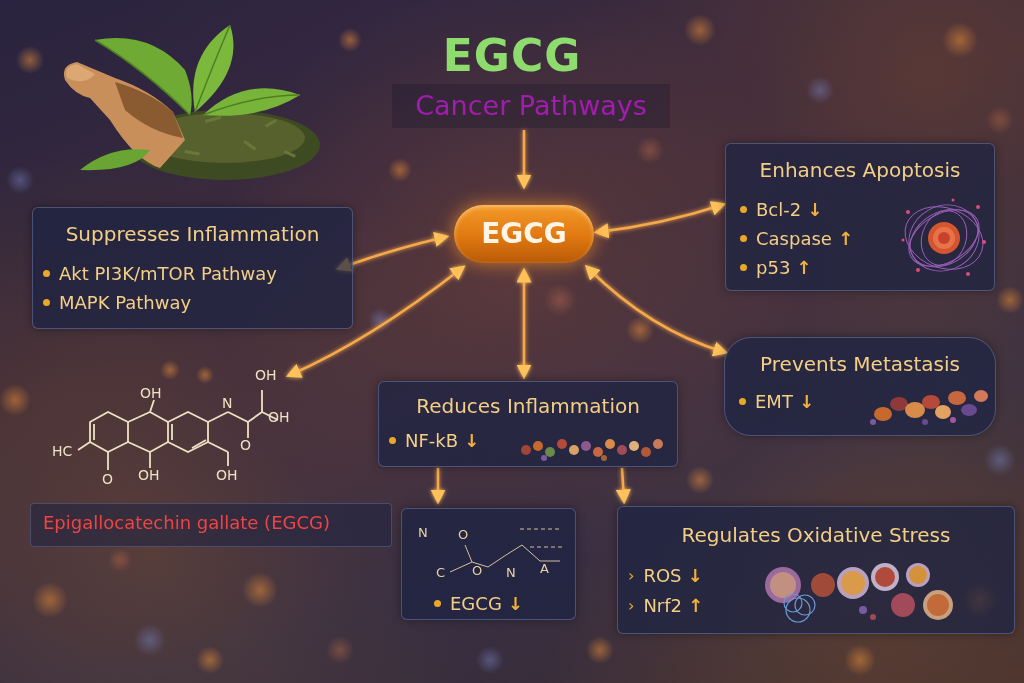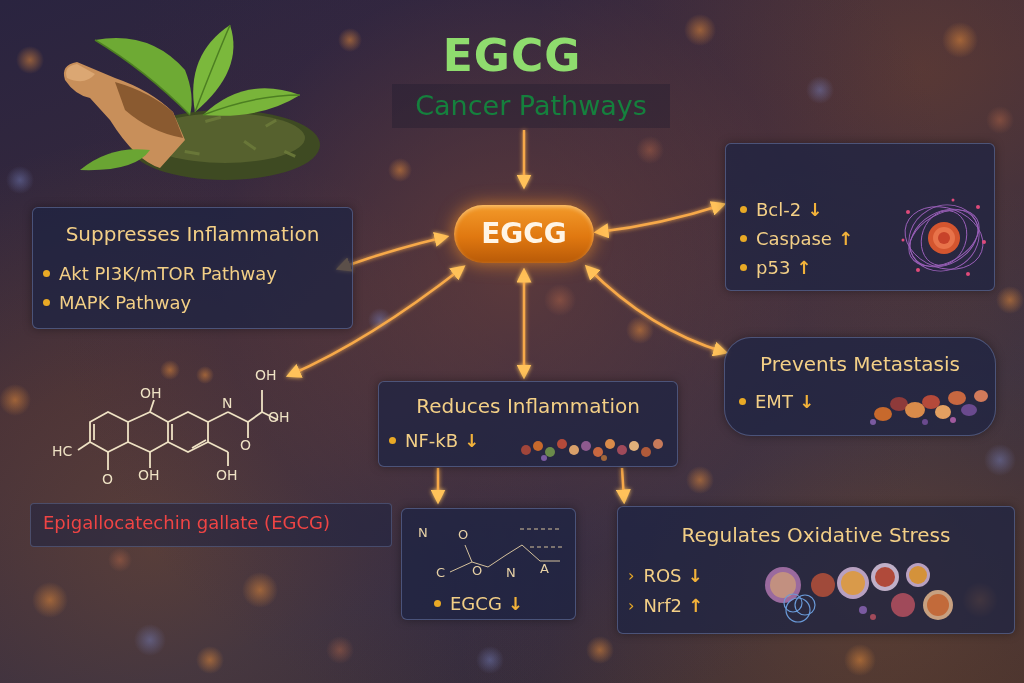--- a/index.html
+++ b/index.html
@@ -44,21 +44,21 @@
   .chev { color: #e9a925; margin-right: 9px; font-size: 16px; }
   .arr { color: #f2b23a; margin-left: 6px; font-weight: bold; font-size: 18px; }
 
   #title-main {
     position: absolute; left: 0; width: 1024px; top: 30px; text-align: center;
     color: #8fdc6e; font-weight: bold; font-size: 44px; letter-spacing: 1px;
   }
   #title-sub {
     position: absolute; left: 392px; top: 84px; width: 278px; height: 44px;
     background: rgba(30, 25, 45, 0.35);
-    color: #15803d; font-size: 27px; text-align: center; line-height: 44px;
+    color: #a21caf; font-size: 27px; text-align: center; line-height: 44px;
   }
   #center-pill {
     position: absolute; left: 454px; top: 205px; width: 140px; height: 58px;
     border-radius: 29px;
     background: linear-gradient(180deg, #f39a2a 0%, #e07810 55%, #b85a08 100%);
     box-shadow: 0 0 18px rgba(255,150,40,0.7), inset 0 2px 4px rgba(255,220,160,0.6);
     color: #fff5e6; font-weight: bold; font-size: 28px; text-align: center; line-height: 58px;
   }
   #egcg-label {
     position: absolute; left: 30px; top: 503px; width: 362px; height: 44px;
@@ -179,20 +179,21 @@
     <span class="dot"></span>
     <span>Akt PI3K/mTOR Pathway</span>
   </div>
   <div class="bullet" style="left:10px;top:84px;">
     <span class="dot"></span>
     <span>MAPK Pathway</span>
   </div>
 </div>
 
 <div class="panel" style="left:725px;top:143px;width:270px;height:148px;">
+  <div class="panel-title" style="margin-top:14px;">Enhances Apoptosis</div>
   <div class="bullet" style="left:14px;top:55px;">
     <span class="dot"></span>
     <span>Bcl-2</span>
     <span class="arr">↓</span>
   </div>
   <div class="bullet" style="left:14px;top:84px;">
     <span class="dot"></span>
     <span>Caspase</span>
     <span class="arr">↑</span>
   </div>

